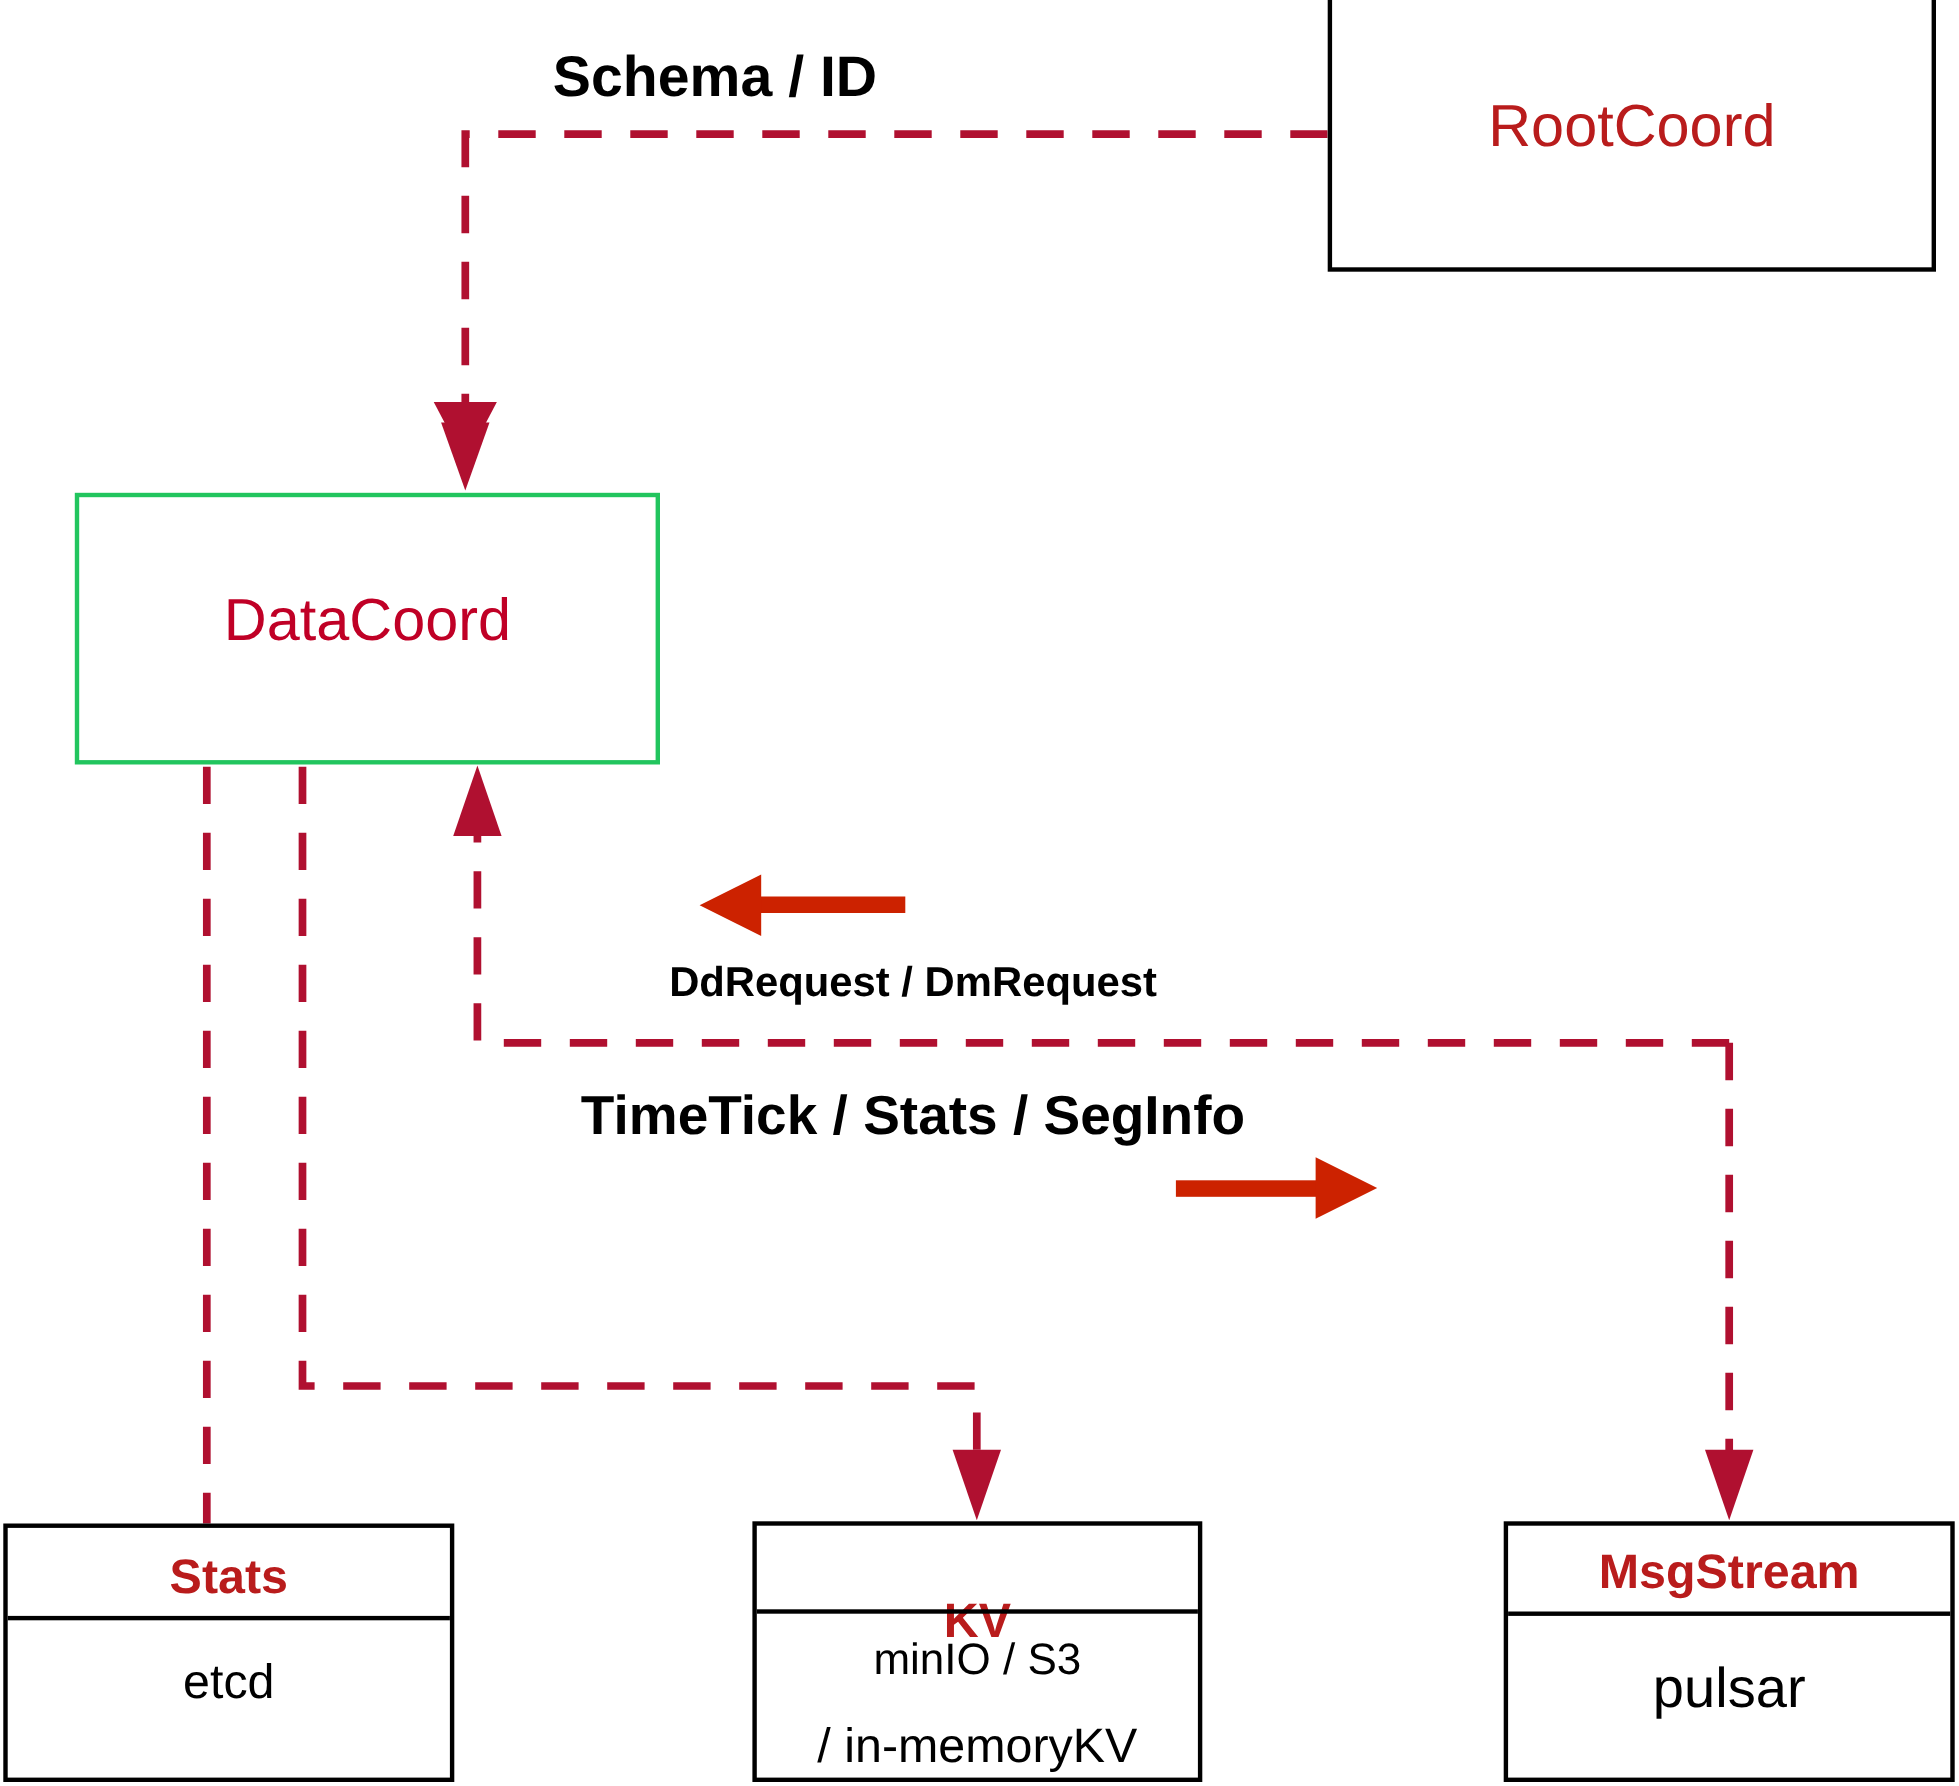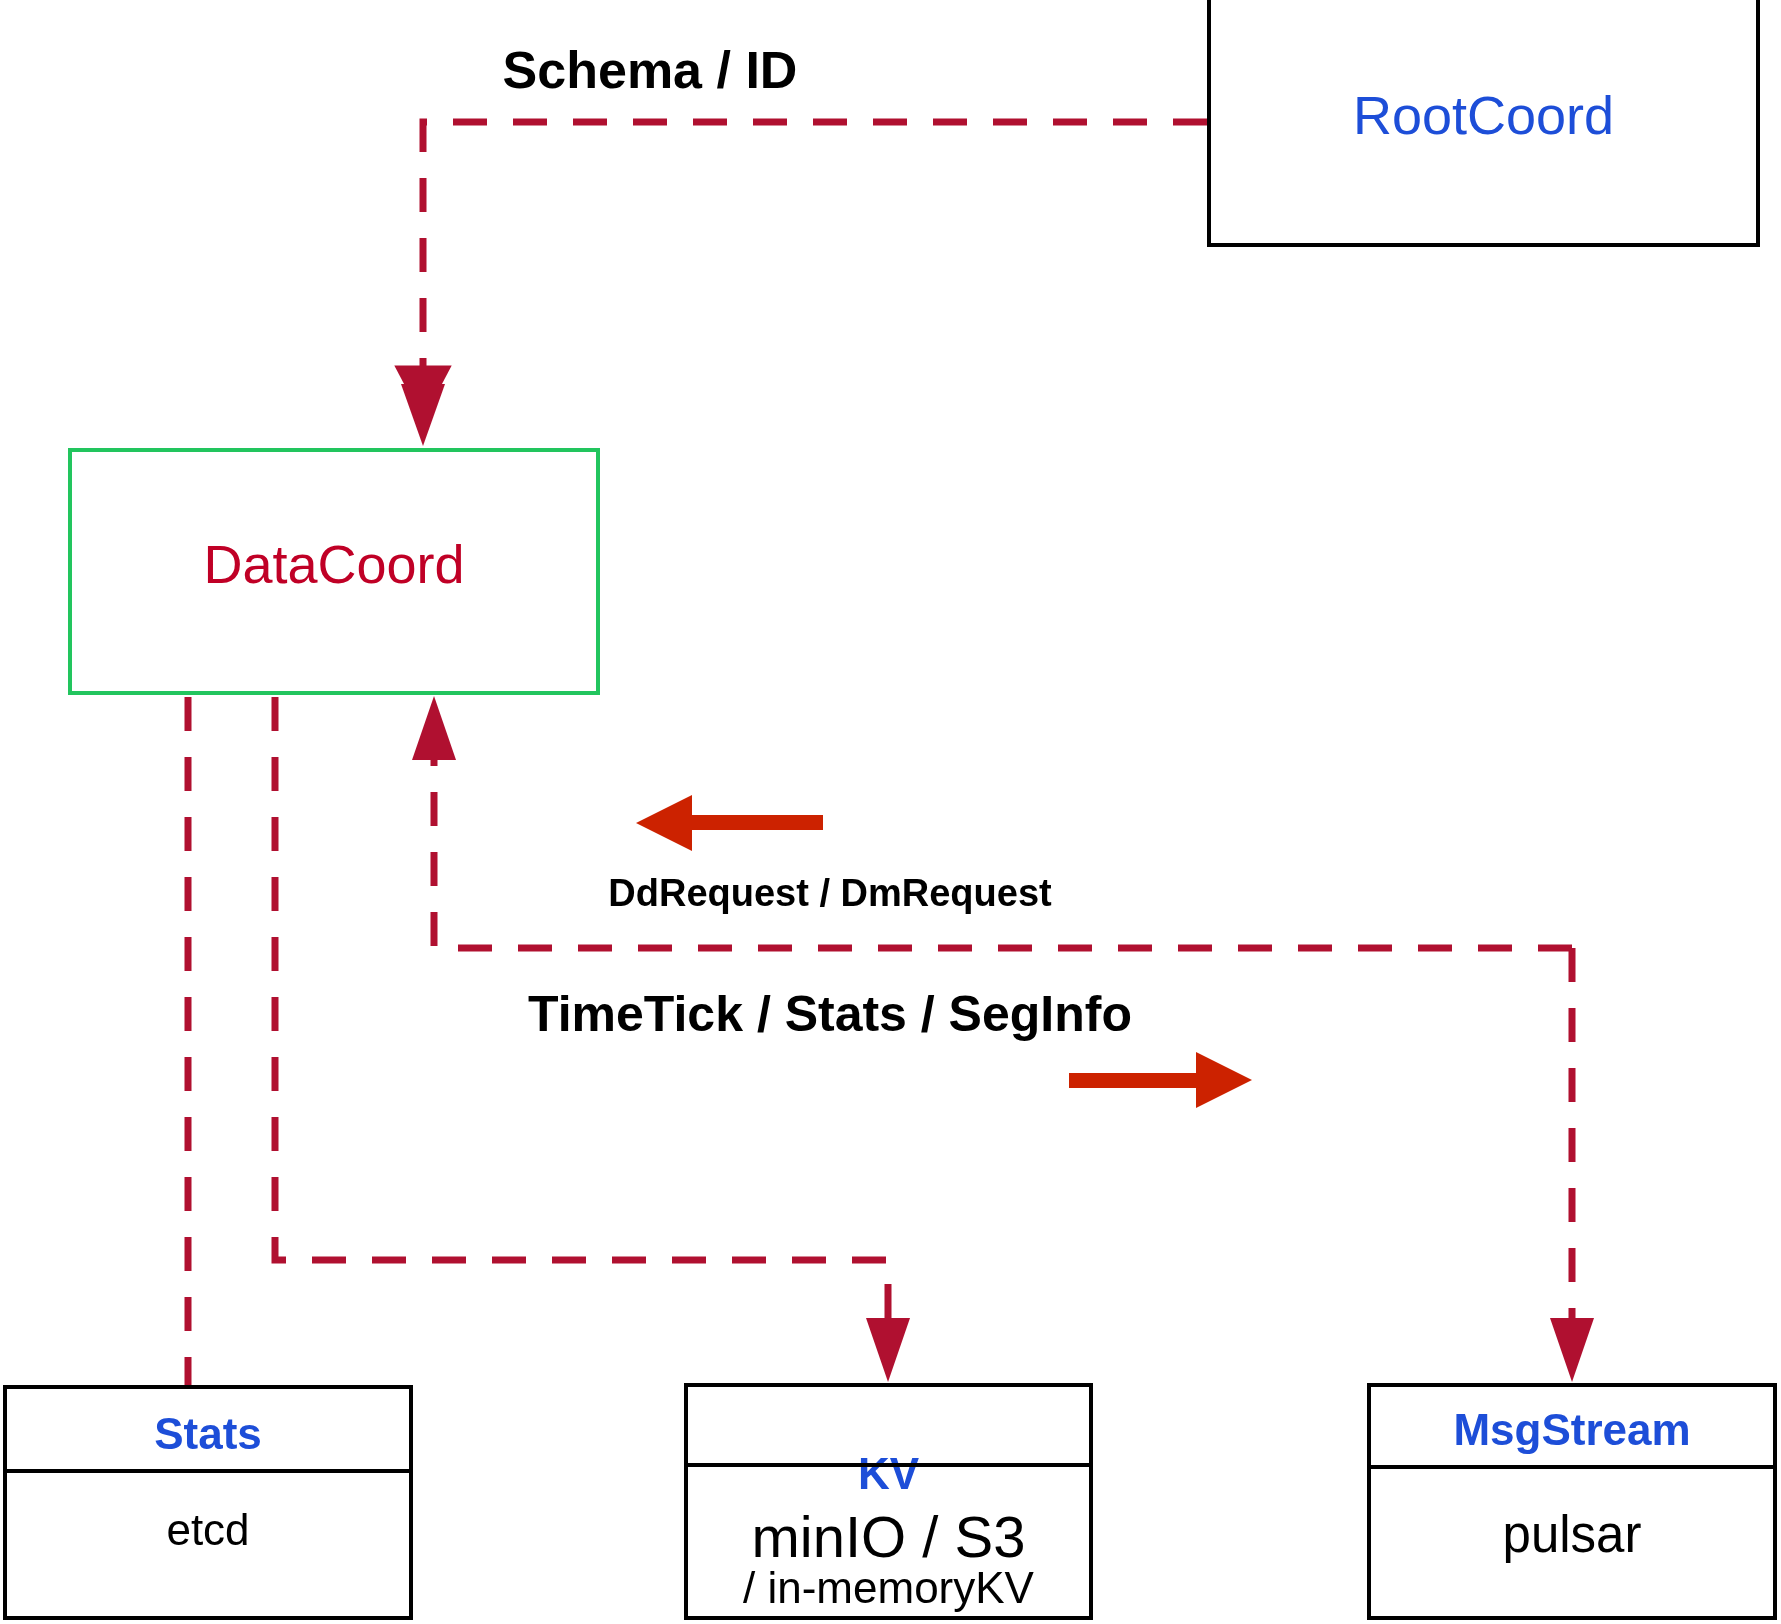--- a/index.html
+++ b/index.html
@@ -14,21 +14,21 @@
   svg.layer{position:absolute;left:0;top:0;width:1781px;height:1624px;}
 
   .node{position:absolute;box-sizing:border-box;background:#ffffff;}
   .node-black{border:4px solid #000000;}
   .node-red{border:4px solid #22c55e;}
 
   .node-title{
     position:absolute;left:0;width:100%;
     text-align:center;
     font-weight:700;
-    color:#1d4ed8;
+    color:#b91c1c;
     white-space:nowrap;
   }
   .node-sub{
     position:absolute;left:0;width:100%;
     text-align:center;
     font-weight:400;
     color:#000000;
   }
   .divider{position:absolute;left:0;width:100%;height:4px;background:#000000;}
   .edge-label{
@@ -51,21 +51,21 @@
   
   #txn-kv{left:3px;top:1385px;width:410px;height:235px;}
   #txn-kv .node-title{top:20px;font-size:44px;}
   #txn-kv .divider{top:80px;}
   #txn-kv .node-sub{top:116px;font-size:44px;}
 
   
   #kv{left:684px;top:1383px;width:409px;height:237px;}
   #kv .node-title{top:16px;font-size:44px;margin-top:46px;}
   #kv .divider{top:76px;}
-  #kv .node-sub-1{top:116px;font-size:58px;text-align:center;}
+  #kv .node-sub-1{top:100px;font-size:40px;text-align:center;}
   #kv .node-sub-2{top:176px;font-size:44px;}
 
   
   #msg-stream{left:1367px;top:1383px;width:410px;height:237px;}
   #msg-stream .node-title{top:18px;font-size:44px;}
   #msg-stream .divider{top:78px;}
   #msg-stream .node-sub{top:118px;font-size:51px;}
 
   
   #label-schema-id{left:410px;top:40px;width:480px;}

